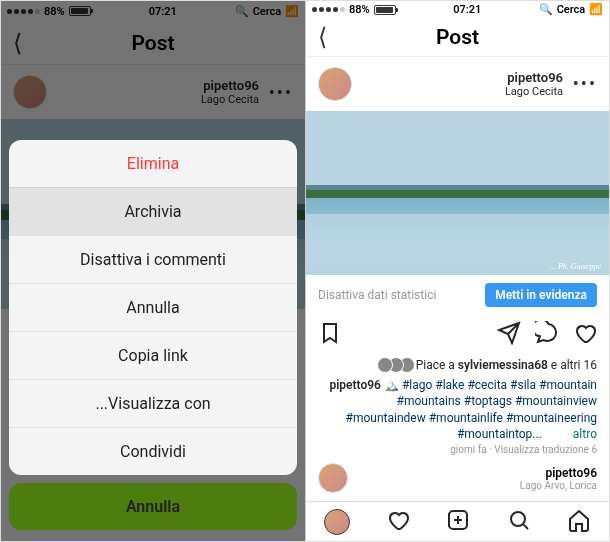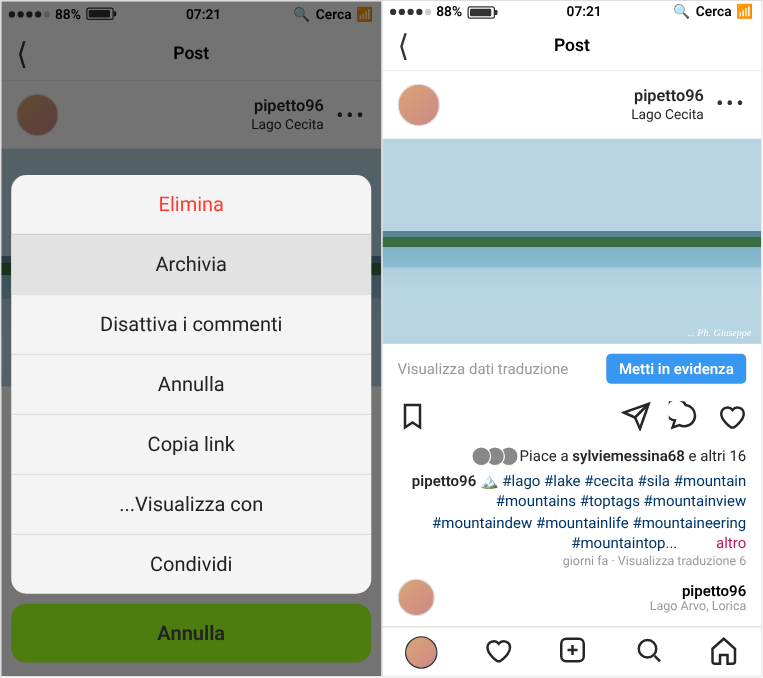--- a/index.html
+++ b/index.html
@@ -14,21 +14,21 @@
   .dots { display: flex; gap: 2px; }
   .dot { width: 5px; height: 5px; border-radius: 50%; background: #333; }
   .dot.empty { background: #ccc; }
   .wifi, .signal, .battery-icon { display: inline-block; }
   .battery-icon { width: 22px; height: 10px; border: 1px solid #333; border-radius: 2px; position: relative; }
   .battery-icon::after { content: ''; position: absolute; right: -3px; top: 2px; width: 2px; height: 4px; background: #333; border-radius: 0 1px 1px 0; }
   .battery-fill { position: absolute; left: 1px; top: 1px; bottom: 1px; width: 85%; background: #333; border-radius: 1px; }
 
   
   .header { height: 44px; display: flex; align-items: center; justify-content: space-between; padding: 0 12px; border-bottom: 1px solid #eee; direction: ltr; }
-  .header-title { flex: 1; text-align: center; font-size: 14px; font-weight: 600; }
+  .header-title { flex: 1; text-align: center; font-size: 21px; font-weight: 600; }
   .back-arrow { font-size: 24px; color: #333; width: 24px; text-align: left; }
   .header-spacer { width: 24px; }
 
   
   .post-header { display: flex; align-items: center; padding: 10px 12px; gap: 10px; }
   .avatar { width: 34px; height: 34px; border-radius: 50%; background: linear-gradient(135deg, #d9a574, #c88); border: 1px solid #ddd; flex-shrink: 0; }
   .userblock { flex: 1; text-align: right; }
   .username { font-size: 13px; font-weight: 600; color: #262626; }
   .location { font-size: 11px; color: #262626; }
   .more-dots { font-size: 18px; color: #333; letter-spacing: 2px; width: 24px; }
@@ -52,21 +52,21 @@
 
   
   .likes-row { padding: 2px 12px; display: flex; align-items: center; gap: 6px; justify-content: flex-start; }
   .like-avatars { display: flex; }
   .like-av { width: 16px; height: 16px; border-radius: 50%; background: #888; border: 1.5px solid #fff; margin-right: -5px; }
   .likes-text { font-size: 12px; color: #262626; }
   .likes-text b { font-weight: 600; }
 
   .caption { padding: 2px 12px; font-size: 12px; color: #003569; line-height: 1.35; text-align: right; }
   .caption .uname { font-weight: 600; color: #262626; }
-  .caption .more { color: #be185d; margin-left: 28px; }
+  .caption .more { color: #0f766e; margin-left: 28px; }
   .timestamp { padding: 0 12px; font-size: 10px; color: #999; text-align: right; }
 
   
   .comment-row { display: flex; align-items: center; gap: 8px; padding: 8px 12px; }
   .c-username { font-size: 12px; font-weight: 600; flex: 1; text-align: right; }
   .c-sub { font-size: 10px; color: #999; text-align: right; }
 
   
   .bottom-nav { height: 46px; border-top: 1px solid #ddd; display: flex; align-items: center; justify-content: space-around; margin-top: auto; direction: ltr; }
   .nav-icon svg { width: 24px; height: 24px; stroke: #262626; stroke-width: 2; fill: none; }
@@ -183,21 +183,21 @@
       <div class="avatar"></div>
     </div>
 
     <div class="post-image">
       <div class="reflection"></div>
       <div class="watermark">Ph. Giuseppe ...</div>
     </div>
 
     <div class="stats-row">
       <span class="highlight-btn">Metti in evidenza</span>
-      <span class="stats-link">Visualizza dati traduzione</span>
+      <span class="stats-link">Disattiva dati statistici</span>
     </div>
 
     <div class="action-row">
       <div class="action-left">
         <span class="icon-btn">
           <svg viewBox="0 0 24 24">
               <path d="M6 3h12v18l-6-4-6 4V3z"></path>
             </svg>
         </span>
       </div>

